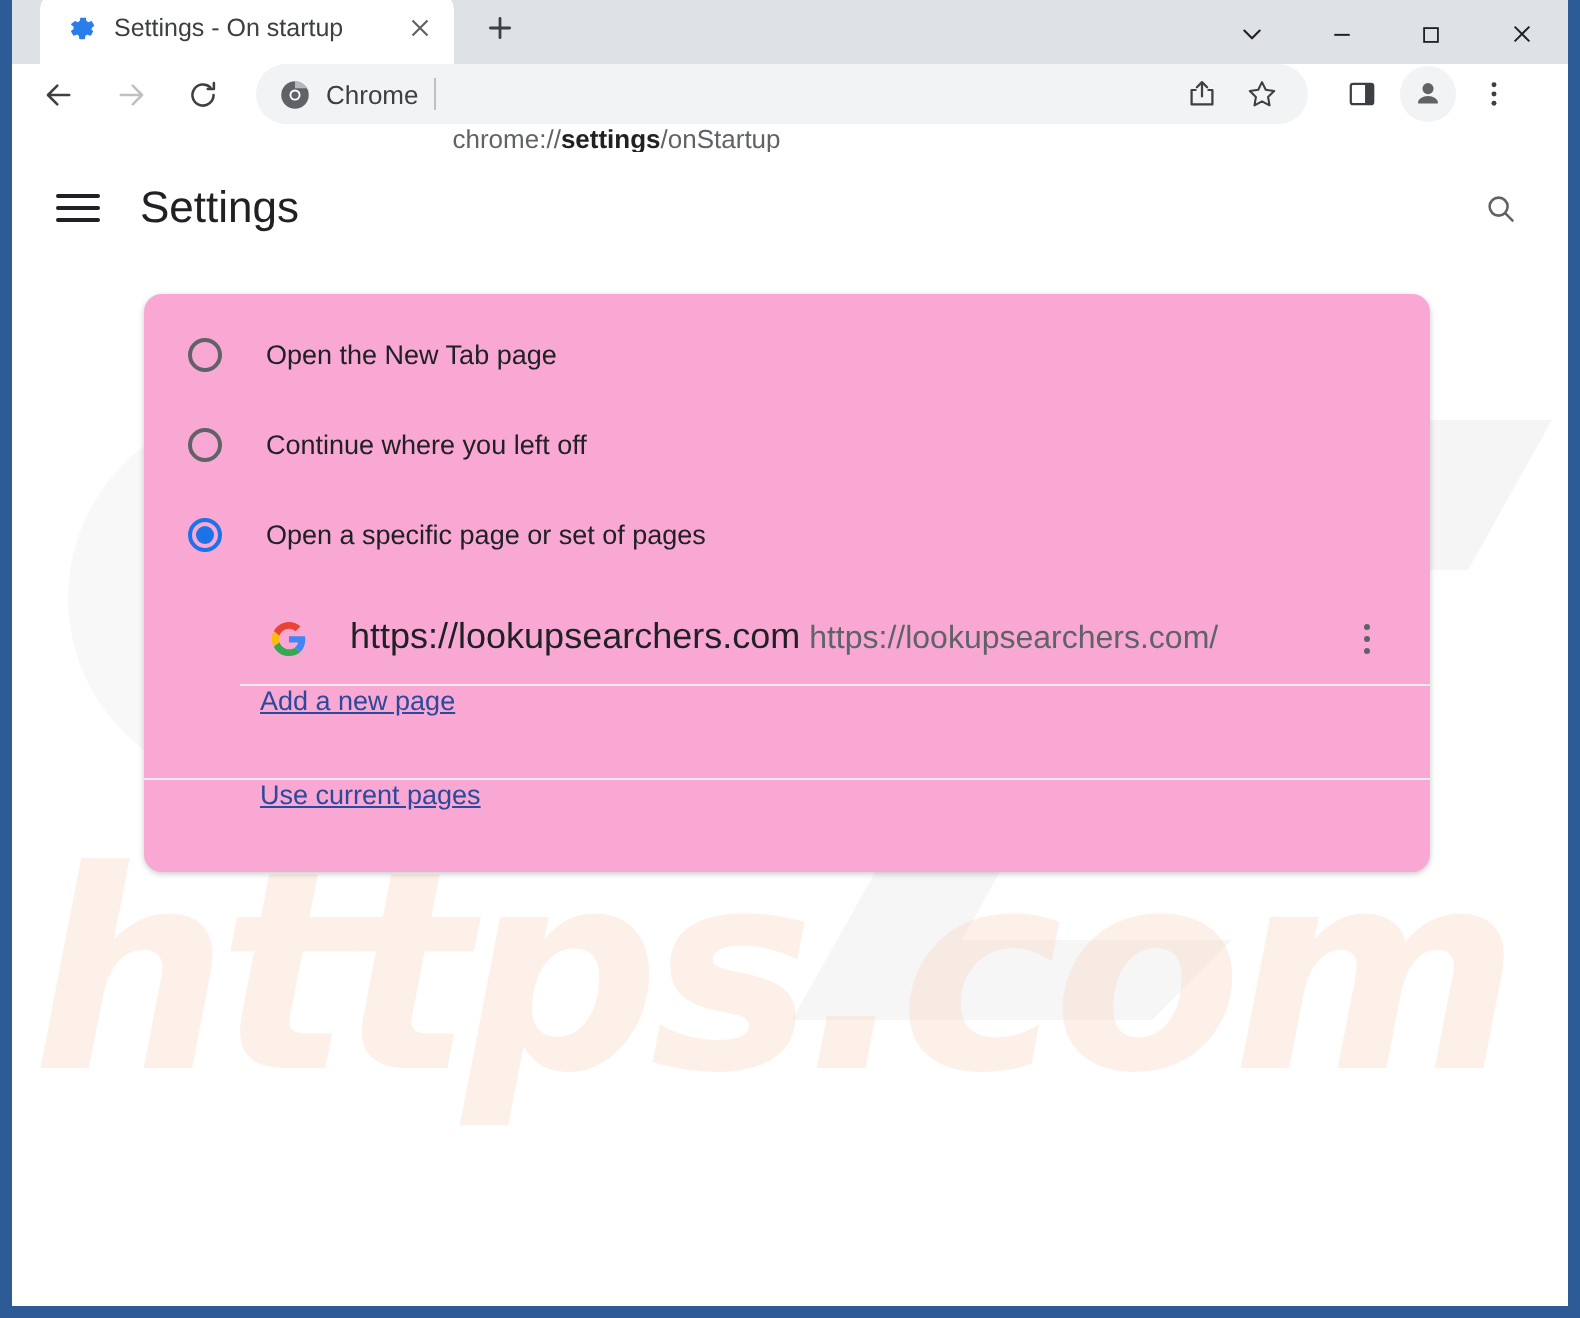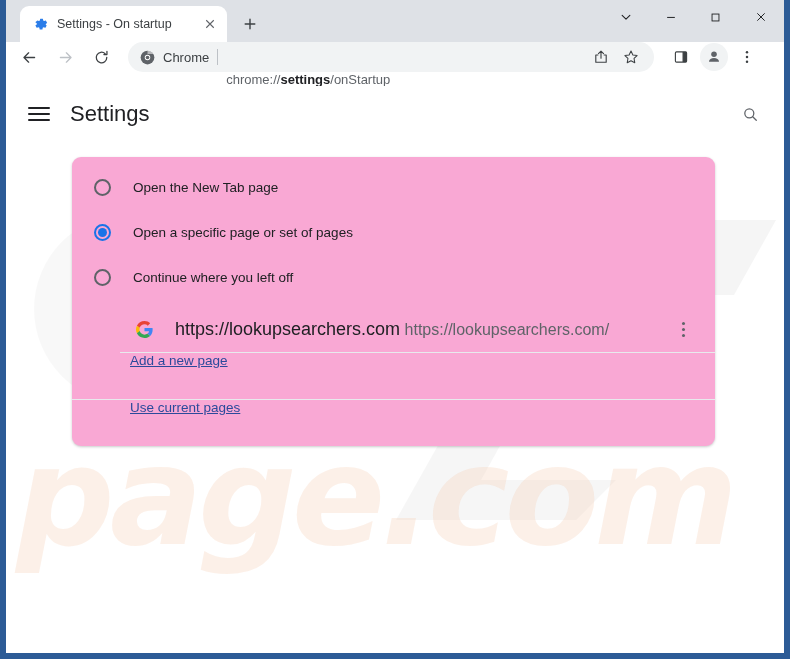--- a/index.html
+++ b/index.html
@@ -21,21 +21,21 @@
   .window-inner {
     position: relative;
     width: 778px; height: 653px;
     background: #ffffff;
     overflow: hidden;
   }
 
   
   .tab-strip {
     position: relative;
-    height: 42px;
+    height: 32px;
     background: #dee1e6;
     display: flex;
     align-items: flex-end;
   }
   .tab {
     position: relative;
     margin-left: 14px;
     height: 36px;
     width: 207px;
     background: #ffffff;
@@ -468,21 +468,21 @@
           <g fill="#f1f1f1">
             <path d="M10 30 L300 30 L255 110 L120 110 L95 155 L235 155 L190 235 L0 235 L45 155 L10 155 Z"></path>
             <path d="M230 30 L520 30 L478 105 L330 105 L300 160 L445 160 L402 235 L215 235 L262 155 L228 155 Z" opacity="0.75"></path>
           </g>
           <g fill="#f4f4f4">
             <path d="M150 170 L430 170 L388 245 L250 245 L225 290 L360 290 L320 330 L140 330 L185 250 L150 250 Z" opacity="0.8"></path>
           </g>
         </svg>
       </div>
 
-      <div class="wm wm-text">page.com</div>
+      <div class="wm wm-text">https.com</div>
 
       <div class="settings-header">
         <div class="hamburger">
           <span></span>
             <span></span>
             <span></span>
         </div>
         <div class="settings-title">Settings</div>
         <div class="search-btn">
           <svg width="17" height="17" viewBox="0 0 20 20" stroke="#5f6368" stroke-width="1.5" fill="none" stroke-linecap="round">
@@ -496,27 +496,27 @@
 
 
         <div class="card">
 
           <div class="radio-row">
             <span class="radio"></span>
             <span class="radio-label">Open the New Tab page</span>
           </div>
 
           <div class="radio-row">
+            <span class="radio"></span>
+            <span class="radio-label">Continue where you left off</span>
+          </div>
+
+          <div class="radio-row">
             <span class="radio checked"></span>
             <span class="radio-label">Open a specific page or set of pages</span>
-          </div>
-
-          <div class="radio-row">
-            <span class="radio"></span>
-            <span class="radio-label">Continue where you left off</span>
           </div>
 
           <div class="page-entry">
             <span class="page-favicon">
               <svg width="17" height="17" viewBox="0 0 48 48">
                 <path fill="#EA4335" d="M24 9.5c3.54 0 6.71 1.22 9.21 3.6l6.85-6.85C35.9 2.38 30.47 0 24 0 14.62 0 6.51 5.38 2.56 13.22l7.98 6.19C12.43 13.72 17.74 9.5 24 9.5z"></path>
                 <path fill="#4285F4" d="M46.98 24.55c0-1.57-.15-3.09-.38-4.55H24v9.02h12.94c-.58 2.96-2.26 5.48-4.78 7.18l7.73 6c4.51-4.18 7.09-10.36 7.09-17.65z"></path>
                 <path fill="#FBBC05" d="M10.53 28.59c-.48-1.45-.76-2.99-.76-4.59s.27-3.14.76-4.59l-7.98-6.19C.92 16.46 0 20.12 0 24c0 3.88.92 7.54 2.56 10.78l7.97-6.19z"></path>
                 <path fill="#34A853" d="M24 48c6.48 0 11.93-2.13 15.89-5.81l-7.73-6c-2.15 1.45-4.92 2.3-8.16 2.3-6.26 0-11.57-4.22-13.47-9.91l-7.98 6.19C6.51 42.62 14.62 48 24 48z"></path>
               </svg>

